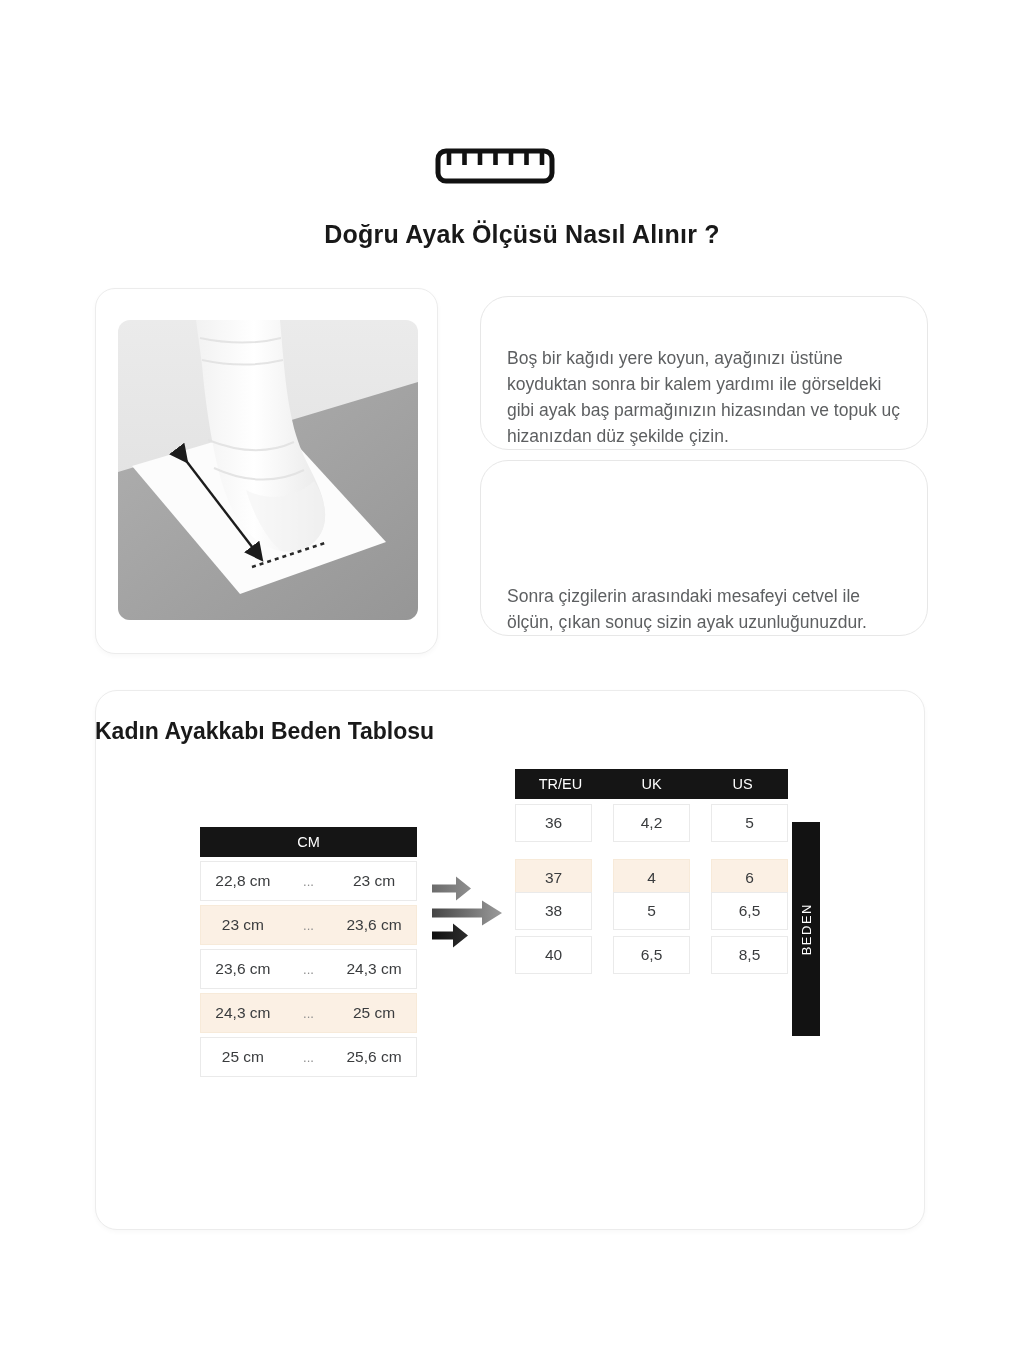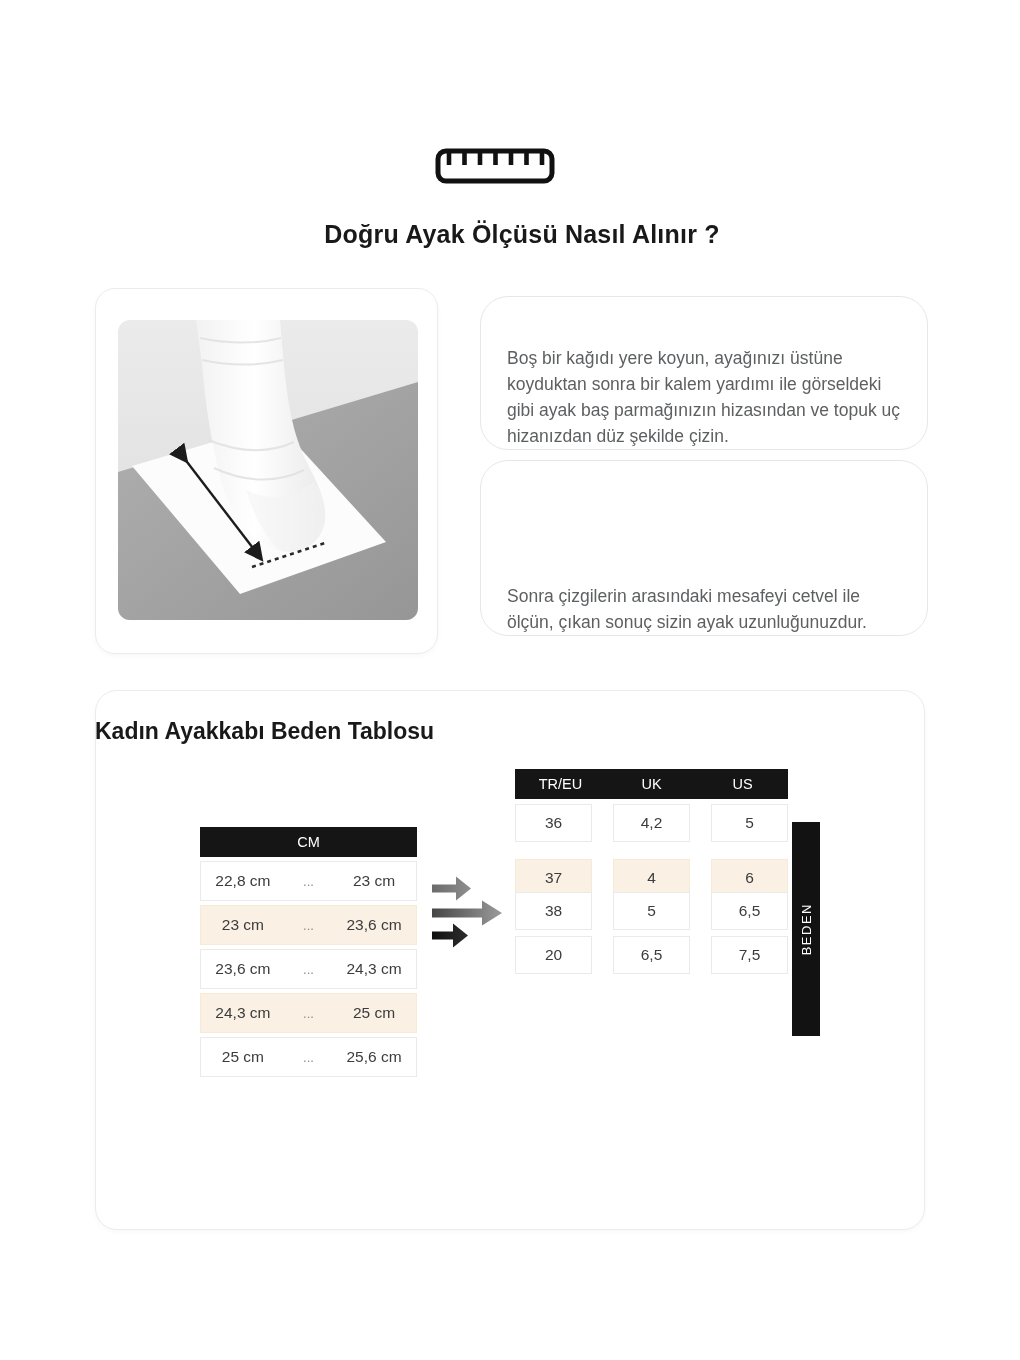--- a/index.html
+++ b/index.html
@@ -229,21 +229,21 @@
     <div class="cell">37</div>
     <div class="cell">4</div>
     <div class="cell">6</div>
   </div>
   <div class="t-row sz-row row-gap">
     <div class="cell">38</div>
     <div class="cell">5</div>
     <div class="cell">6,5</div>
   </div>
   <div class="t-row sz-row row-gap">
-    <div class="cell">20</div>
+    <div class="cell">40</div>
     <div class="cell">6,5</div>
-    <div class="cell">7,5</div>
+    <div class="cell">8,5</div>
   </div>
 </div>
 
 <div class="abs" id="beden-bar">
   <span>BEDEN</span>
 </div>
 
 </body></html>

